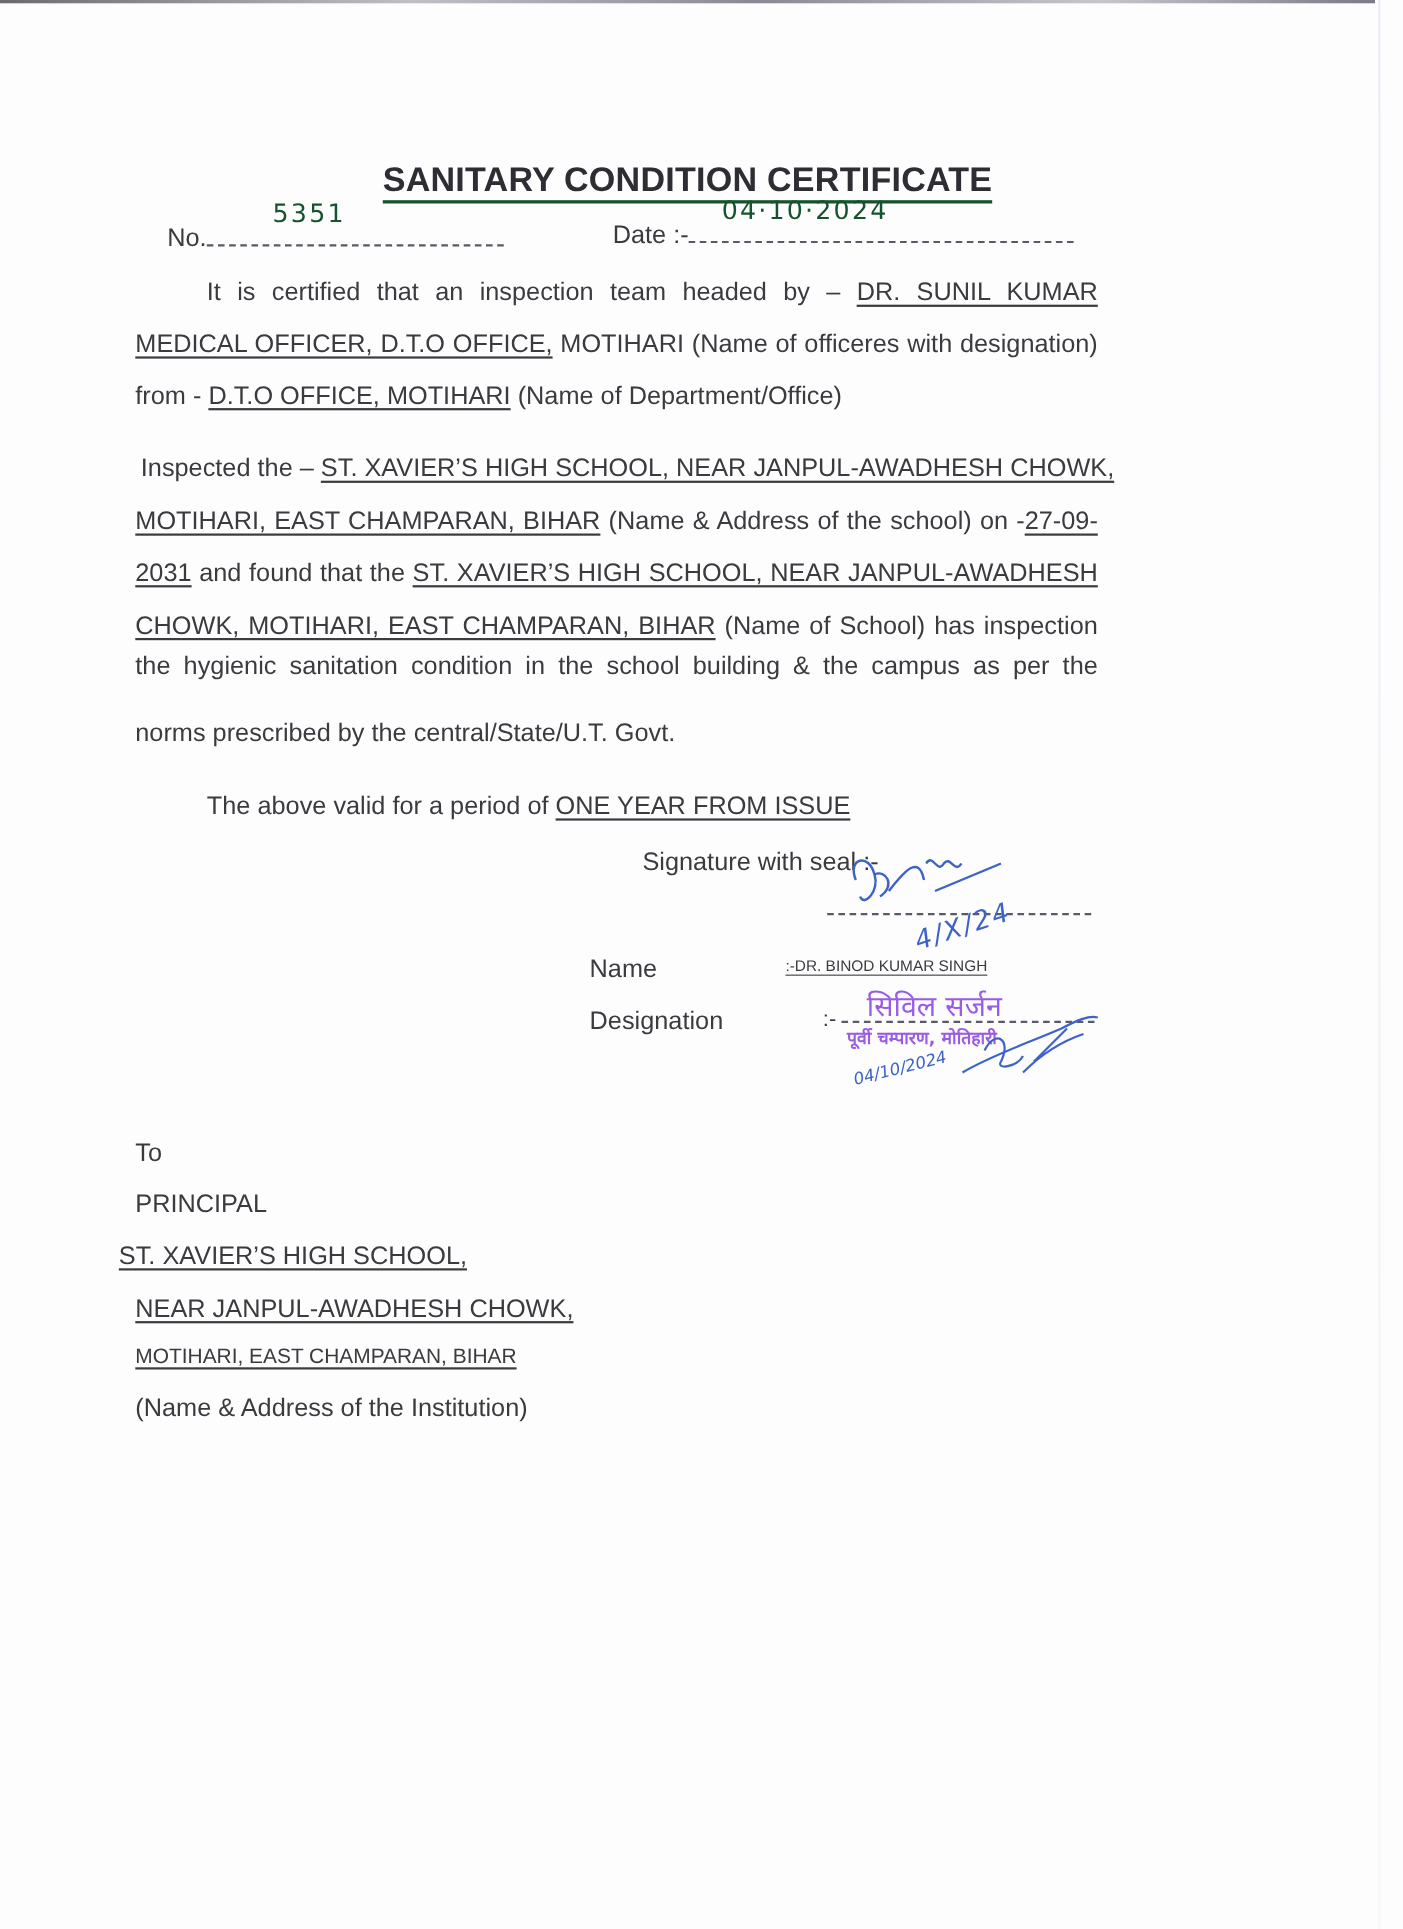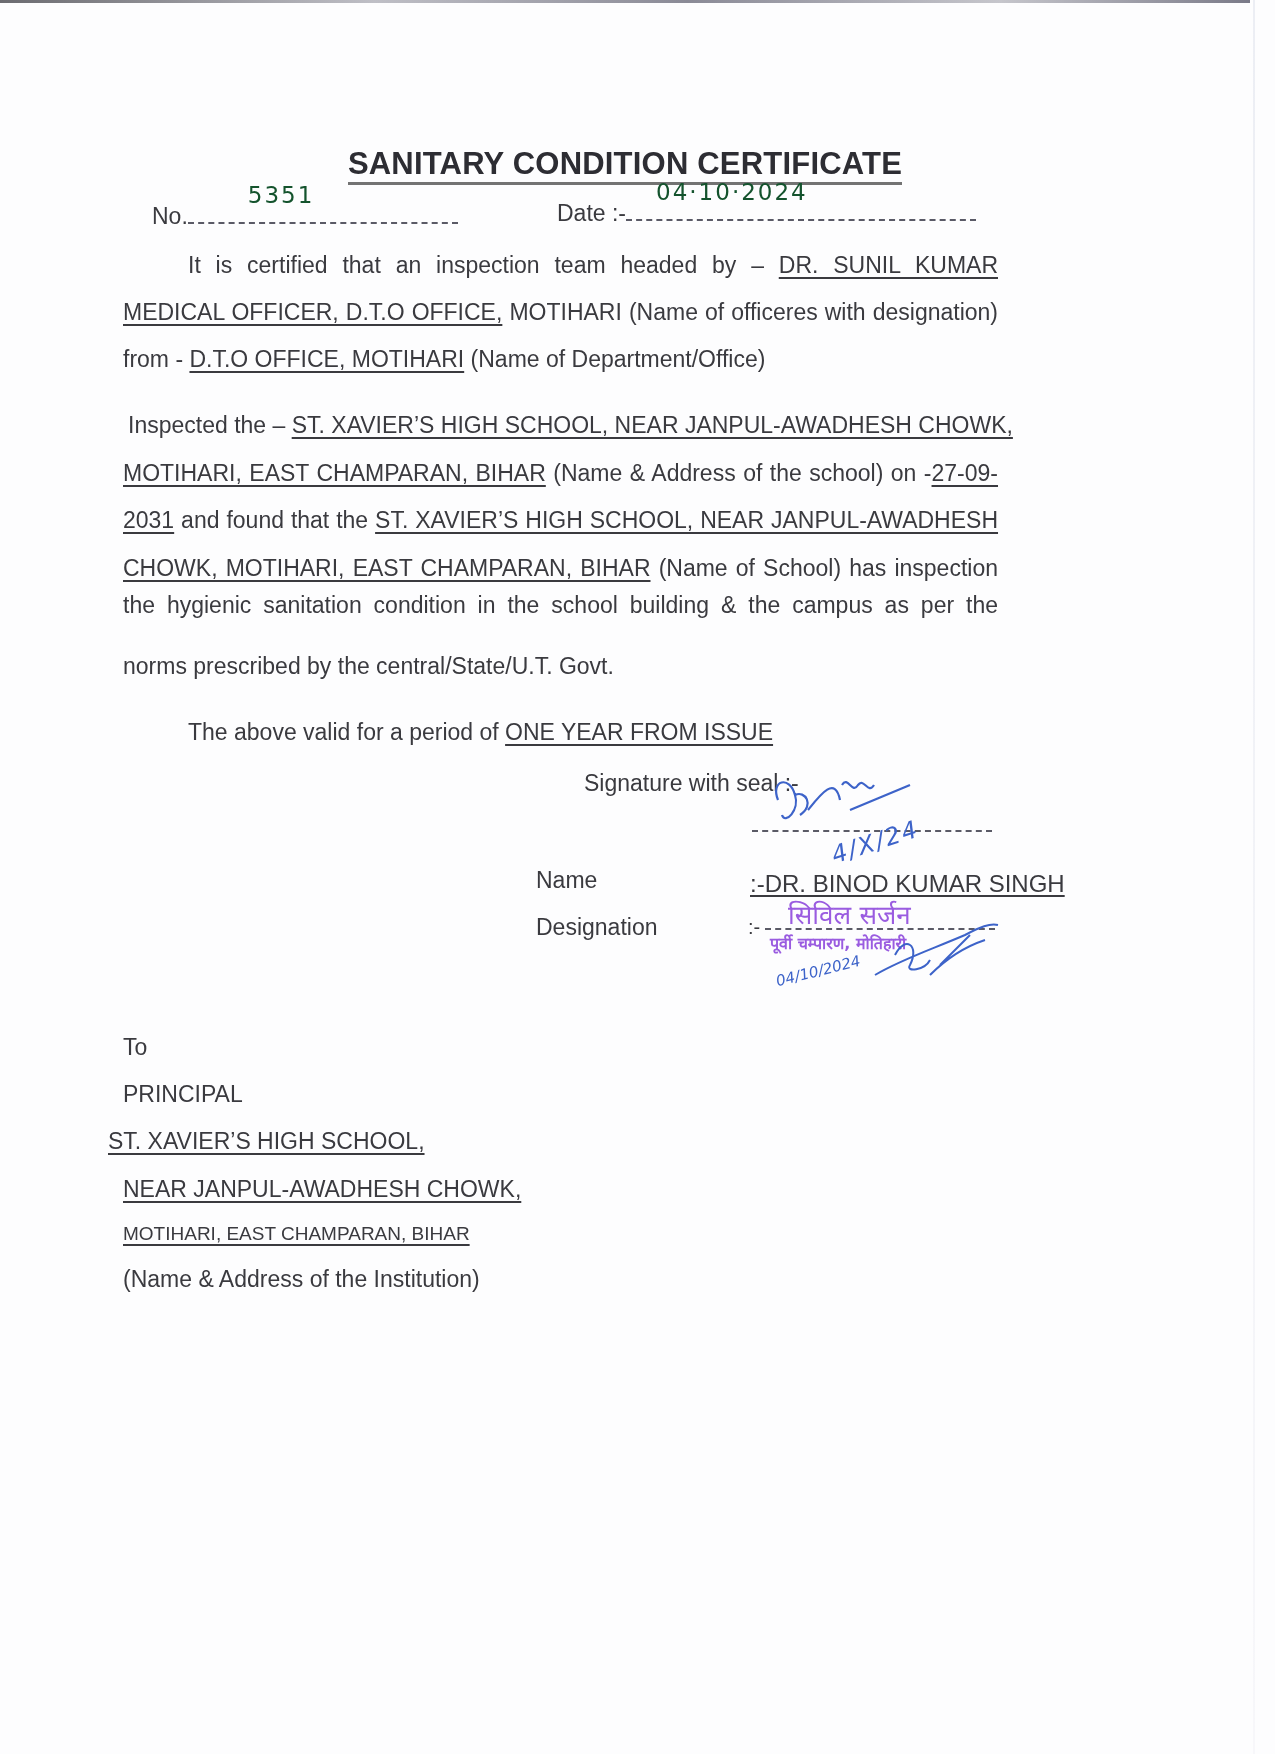--- a/index.html
+++ b/index.html
@@ -17,21 +17,21 @@
     .scan-edge-right {
       position:absolute; right:20px; top:0; width:2px; height:1754px;
       background: linear-gradient(180deg,#eceef4,#f7f7fa);
     }
     .abs { position: absolute; }
     .title {
       left: 0; width: 1250px; top: 146px; text-align: center;
       font-size: 31px; font-weight: bold; color: #2d2d33;
       letter-spacing: 0.2px;
     }
-    .title span { border-bottom: 3px solid #737373; padding-bottom: 1px; }
+    .title span { border-bottom: 3px solid #14532d; padding-bottom: 1px; }
     .u { text-decoration: underline; text-underline-offset: 4px; text-decoration-thickness: 1.5px; }
     .line { font-size: 23px; white-space: nowrap; }
     .justify { text-align: justify; text-align-last: justify; width: 993px; }
     .dotted { border-bottom: 2px dashed #5a5a66; display: inline-block; }
     .hand {
       font-family: "DejaVu Sans", sans-serif; color: #14532d;
       font-size: 23px; font-style: italic; letter-spacing: 2px;
     }
     .label-col { font-size: 23px; }
     .stamp {
@@ -104,21 +104,21 @@
 
 <div class="abs label-col" style="left:536px; top:770px;margin-left:48px;">Signature with seal :-</div>
 <div class="abs dotted" style="left:752px; top:830px; width:240px; height:0;"></div>
 
 <svg class="abs" style="left:760px; top:755px;" width="160" height="90">
   <path d="M18 45 C 10 25, 30 20, 35 40 C 40 55, 25 70, 22 60 M35 40 C 45 35, 55 50, 40 60 M48 55 C 60 40, 75 20, 80 45 M82 30 C 88 20, 92 40, 98 30 C 104 22, 108 40, 114 30 M90 55 L 150 30" stroke="#3d63c9" stroke-width="2.2" fill="none"></path>
 </svg>
 <div class="abs sig hand" style="left:830px; top:828px; font-size:24px; transform:rotate(-18deg);">4/X/24</div>
 
 <div class="abs label-col" style="left:536px; top:867px;">Name</div>
-<div class="abs" style="left:750px; top:870px; font-size:24px; text-decoration:underline; text-underline-offset:3px;">:-DR. BINOD KUMAR SINGH</div>
+<div class="abs" style="left:714px; top:870px; font-size:14px; text-decoration:underline; text-underline-offset:3px;">:-DR. BINOD KUMAR SINGH</div>
 
 <div class="abs label-col" style="left:536px; top:914px;">Designation</div>
 <div class="abs" style="left:748px; top:916px; font-size:20px;">:-</div>
 <div class="abs dotted" style="left:765px; top:928px; width:230px; height:0;"></div>
 
 <div class="abs stamp" style="left:788px; top:896px; font-size:26px;">सिविल सर्जन</div>
 <div class="abs stamp" style="left:770px; top:932px; font-size:16px;font-weight:bold;">पूर्वी चम्पारण, मोतिहारी</div>
 <div class="abs sig hand" style="left:775px; top:962px; font-size:15px; transform:rotate(-14deg); letter-spacing:0;">04/10/2024</div>
 <svg class="abs" style="left:870px; top:915px;" width="130" height="70">
   <path d="M5 60 C 30 45, 60 35, 95 20 C 110 12, 120 8, 128 10 M25 40 C 35 20, 50 30, 40 50 C 35 58, 55 55, 60 45 M70 50 L 100 20 M60 60 C 80 40, 100 30, 115 25" stroke="#3d63c9" stroke-width="2" fill="none"></path>

